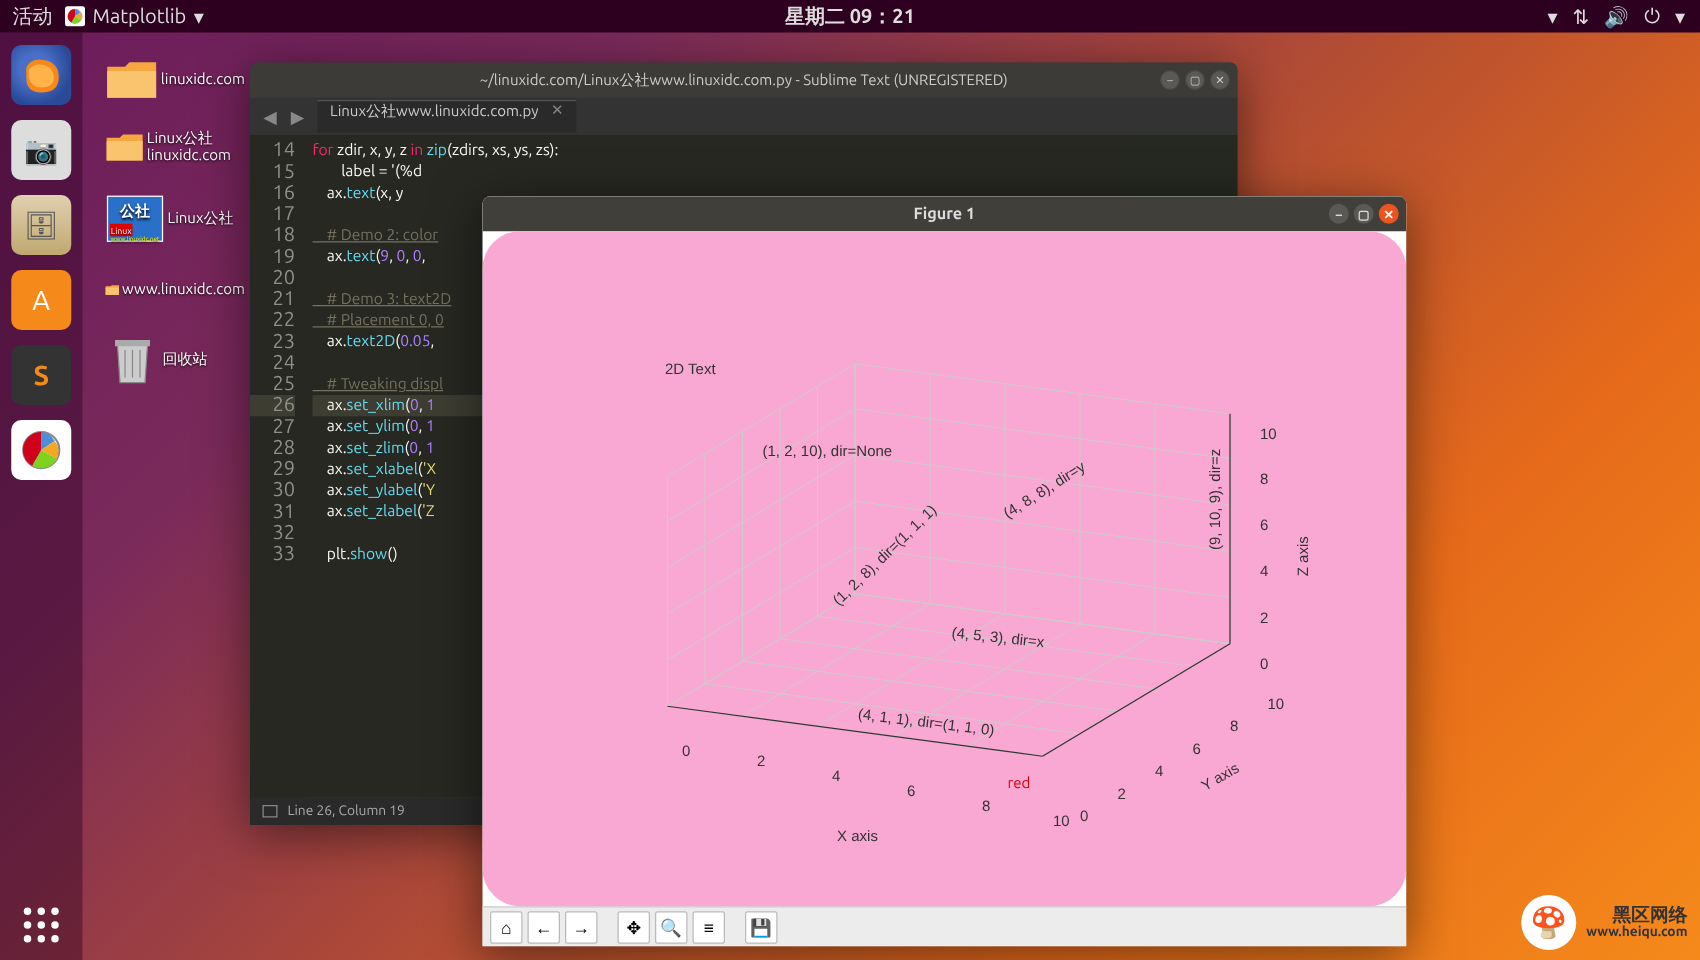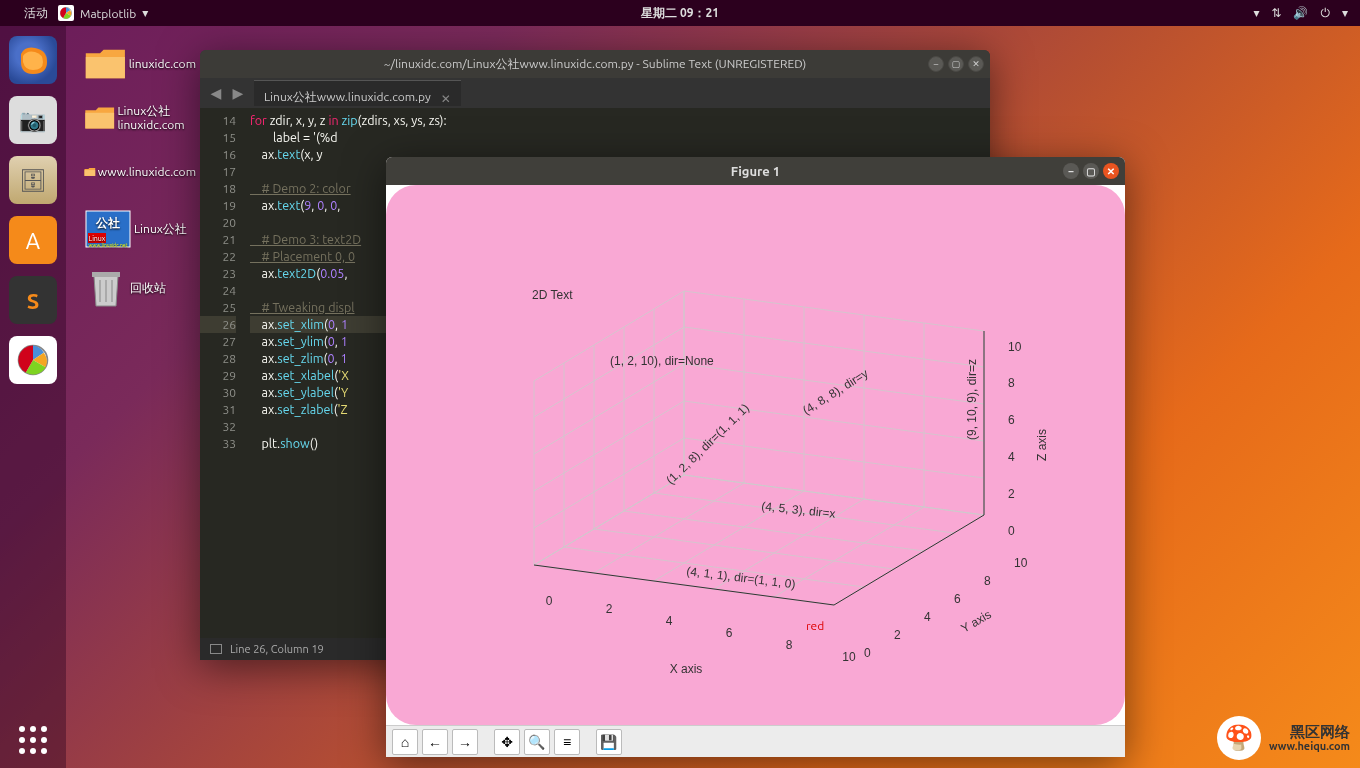--- a/index.html
+++ b/index.html
@@ -1,20 +1,20 @@
 <!DOCTYPE html>
 <html><head>
 <meta charset="utf-8">
 <style>
 * { box-sizing: border-box; margin: 0; padding: 0; font-family: "Ubuntu", "Noto Sans CJK", sans-serif; }
 html, body { width: 1360px; height: 768px; overflow: hidden; }
 body { background: linear-gradient(135deg, #6a1b5a 0%, #7a2a5a 25%, #b85030 55%, #e66a1a 75%, #f58a1a 100%); position: relative; }
 
 
-.top-panel { position: absolute; top:0; left:0; right:0; height:26px; background:#2c001e; color:#ddd; display:flex; align-items:center; font-size:12px; z-index:100;padding-left:14px; }
+.top-panel { position: absolute; top:0; left:0; right:0; height:26px; background:#2c001e; color:#ddd; display:flex; align-items:center; font-size:16px; z-index:100; }
 .top-panel .left { display:flex; align-items:center; gap:10px; padding-left:10px; }
 .top-panel .center { position:absolute; left:50%; transform:translateX(-50%); font-weight:600; }
 .top-panel .right { margin-left:auto; display:flex; gap:12px; padding-right:12px; align-items:center; }
 .mpl-icon { width:16px; height:16px; background:#fff; border-radius:2px; display:inline-flex; align-items:center; justify-content:center; }
 .mpl-icon svg { width:14px; height:14px; }
 
 
 .launcher { position:absolute; top:26px; left:0; width:66px; bottom:0; background:rgba(40,0,30,0.4); padding-top:10px; display:flex; flex-direction:column; align-items:center; gap:12px; z-index:50; }
 .launch-item { width:48px; height:48px; border-radius:8px; display:flex; align-items:center; justify-content:center; color:#fff; font-size:22px; }
 .launch-item.ff { background: radial-gradient(circle at 40% 40%, #4a6fc8 30%, #2a4a98 70%); }
@@ -35,24 +35,24 @@
 
 
 .sublime { position:absolute; top:50px; left:200px; width:790px; height:610px; background:#3a3a3a; border-radius:6px 6px 0 0; box-shadow:0 8px 40px rgba(0,0,0,0.5); z-index:20; display:flex; flex-direction:column; overflow:hidden;}
 .sublime-titlebar { height:28px; background:#3c3b37; color:#ccc; display:flex; align-items:center; justify-content:center; font-size:12px; position:relative;}
 .win-btns { position:absolute; right:6px; display:flex; gap:4px;}
 .win-btn { width:16px; height:16px; border-radius:50%; background:#5a5955; border:1px solid #4a4945; display:flex; align-items:center; justify-content:center; font-size:9px; color:#ccc;}
 .sublime-menu { height:26px; background:#3c3b37; color:#ccc; display:flex; align-items:center; gap:18px; padding:0 12px; font-size:13px;}
 .sublime-nav { height:30px; background:#333; display:flex; align-items:center;}
 .nav-arrows { display:flex; padding:0 6px; gap:2px;}
 .nav-arr { width:20px; height:20px; display:flex; align-items:center; justify-content:center; color:#888; font-size:14px;}
-.sublime-tab { background:#2a2a2a; height:26px; display:flex; align-items:flex-end; padding:0 10px; font-size:12px; color:#ccc; gap:10px; border-top:1px solid #555;}
+.sublime-tab { background:#2a2a2a; height:26px; display:flex; align-items:flex-start; padding:0 10px; font-size:12px; color:#ccc; gap:10px; border-top:1px solid #555;}
 .tab-close { color:#888;}
 .sublime-body { flex:1; display:flex; background:#272822; font-family:"Menlo","Consolas",monospace; font-size:13px; position:relative;}
-.gutter { width:44px; background:#272822; color:#8f908a; text-align:right; padding:4px 8px 0 0; font-size:12px;}
+.gutter { width:44px; background:#272822; color:#8f908a; text-align:right; padding:4px 8px 0 0; font-size:16px;}
 .gutter div { height:17px; line-height:17px;}
 .gutter .hl { background:#3e3d32;}
 .code { flex:1; padding:4px 0 0 6px; color:#f8f8f2; white-space:pre; line-height:17px; font-size:12.5px; position:relative;}
 .code .kw { color:#f92672;} .code .fn { color:#66d9ef;} .code .str { color:#e6db74;} .code .num { color:#ae81ff;} .code .cmt{color:#75715e;text-decoration:underline;}
 .code-line.hl { background:#3e3d32; display:block;}
 .minimap { width:90px; background:#272822; opacity:0.7;}
 .sublime-status { height:22px; background:#2a2a2a; color:#aaa; font-size:11px; display:flex; align-items:center; padding:0 10px; gap:8px;}
 .spaces-icon { width:12px; height:10px; border:1px solid #888; display:inline-block;}
 
 
@@ -151,35 +151,35 @@
     <span class="desk-label">linuxidc.com</span>
   </div>
   <div class="desk-icon">
     <svg class="folder-svg" viewBox="0 0 48 40">
         <path d="M2 8 L18 8 L22 4 L46 4 L46 36 L2 36 Z" fill="#f8a740"></path>
         <path d="M2 12 L46 12 L46 36 L2 36 Z" fill="#fac36e"></path>
       </svg>
     <span class="desk-label">Linux公社linuxidc.com</span>
   </div>
   <div class="desk-icon">
-    <svg class="folder-svg" viewBox="0 0 48 40">
-        <path d="M2 8 L18 8 L22 4 L46 4 L46 36 L2 36 Z" fill="#f8a740"></path>
-        <path d="M2 12 L46 12 L46 36 L2 36 Z" fill="#fac36e"></path>
-      </svg>
-    <span class="desk-label">www.linuxidc.com</span>
-  </div>
-  <div class="desk-icon">
     <svg class="folder-svg" viewBox="0 0 48 40" style="height:46px">
         <rect x="2" y="2" width="44" height="36" fill="#2a6fc8" stroke="#fff"></rect>
         <text x="24" y="18" text-anchor="middle" fill="#fff" font-size="12" font-weight="bold">公社</text>
         <rect x="4" y="24" width="18" height="10" fill="#d00"></rect>
         <text x="13" y="32" text-anchor="middle" fill="#fff" font-size="7">Linux</text>
         <text x="24" y="38" text-anchor="middle" fill="#ff0" font-size="5">www.linuxidc.net</text>
       </svg>
     <span class="desk-label">Linux公社</span>
+  </div>
+  <div class="desk-icon">
+    <svg class="folder-svg" viewBox="0 0 48 40">
+        <path d="M2 8 L18 8 L22 4 L46 4 L46 36 L2 36 Z" fill="#f8a740"></path>
+        <path d="M2 12 L46 12 L46 36 L2 36 Z" fill="#fac36e"></path>
+      </svg>
+    <span class="desk-label">www.linuxidc.com</span>
   </div>
   <div class="desk-icon">
     <svg class="trash-svg" viewBox="0 0 44 44">
         <path d="M10 10 L34 10 L32 40 L12 40 Z" fill="#ccc" stroke="#888"></path>
         <rect x="8" y="6" width="28" height="5" fill="#aaa"></rect>
         <line x1="16" y1="14" x2="16" y2="36" stroke="#888"></line>
         <line x1="22" y1="14" x2="22" y2="36" stroke="#888"></line>
         <line x1="28" y1="14" x2="28" y2="36" stroke="#888"></line>
       </svg>
     <span class="desk-label">回收站</span>

